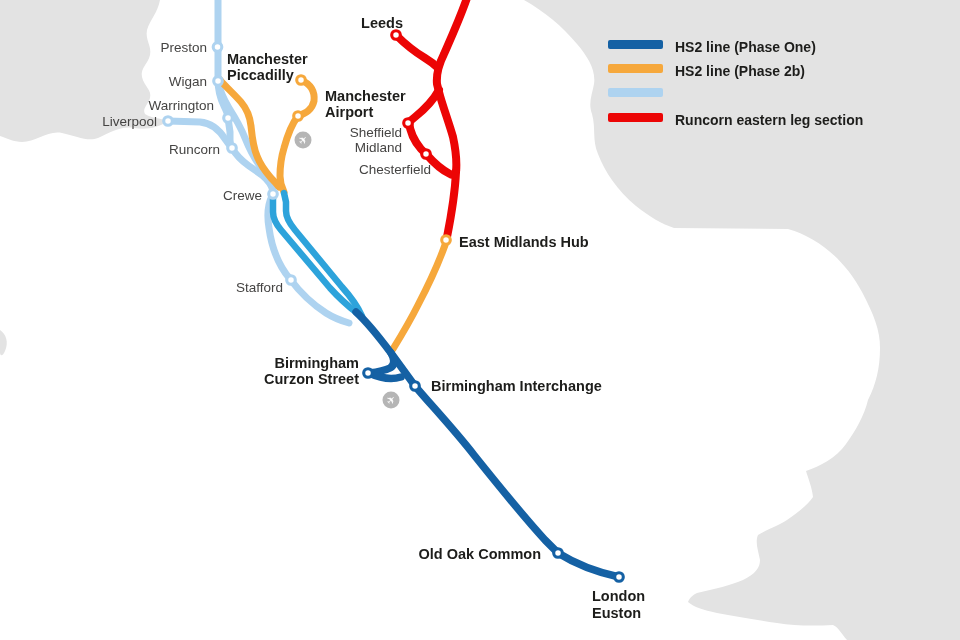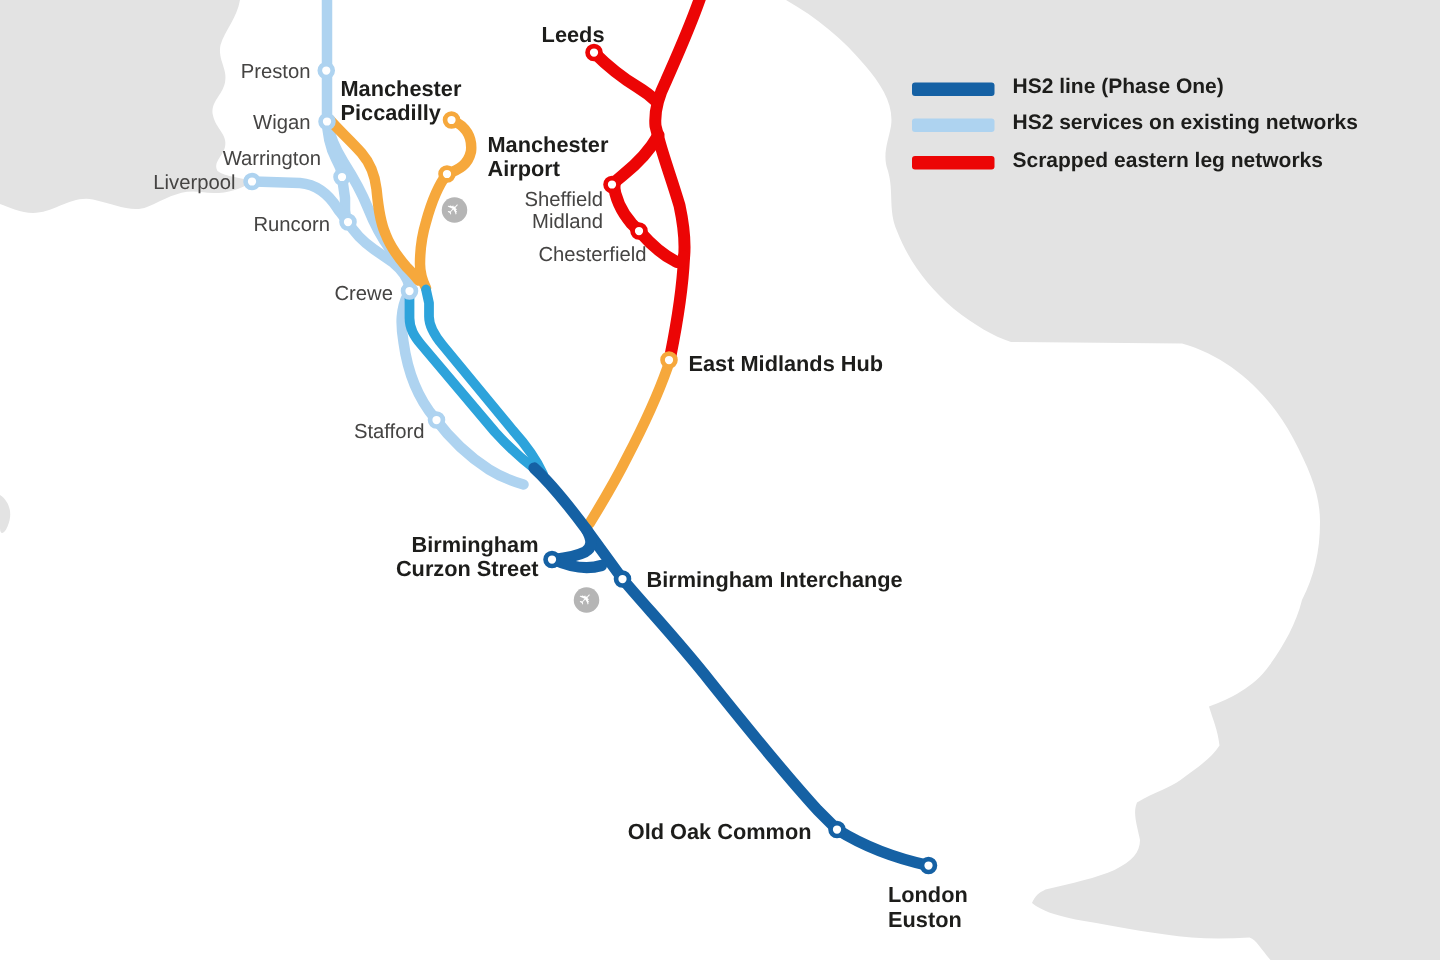--- a/index.html
+++ b/index.html
@@ -2,21 +2,21 @@
 <html><head>
 <meta charset="utf-8">
 <style>
   html,body{margin:0;padding:0;background:#fff;}
   #stage{position:relative;width:960px;height:640px;overflow:hidden;
          font-family:"Liberation Sans",sans-serif;background:#fff;}
   #map-svg{position:absolute;left:0;top:0;}
   .map-label-bold{font-family:"Liberation Sans",sans-serif;font-weight:700;font-size:14.5px;fill:#1d1d1b;}
   .map-label-reg{font-family:"Liberation Sans",sans-serif;font-weight:400;font-size:13.5px;fill:#454443;}
   #legend{position:absolute;left:608px;top:40px;}
-  .legend-row{display:flex;align-items:flex-end;height:24.2px;}
+  .legend-row{display:flex;align-items:flex-start;height:24.2px;}
   .legend-swatch{width:55px;height:9px;border-radius:2px;margin-right:12px;flex:0 0 auto;}
   .legend-label{font-weight:700;font-size:14px;color:#1d1d1b;white-space:nowrap;line-height:1;}
 </style>
 </head>
 <body>
 
 <div id="stage">
 
   <svg id="map-svg" width="960" height="640" viewBox="0 0 960 640">
 
@@ -128,21 +128,24 @@
         <text x="592" y="601" text-anchor="start" class="map-label-bold"><tspan x="592" dy="0">London</tspan><tspan x="592" dy="17">Euston</tspan></text>
       </g>
   </svg>
 
   <div id="legend">
       <div class="legend-row">
         <div class="legend-swatch" style="background: rgb(21, 97, 164);"></div>
         <span class="legend-label">HS2 line (Phase One)</span>
       </div>
       <div class="legend-row">
+        <div class="legend-swatch" style="background: rgb(246, 168, 60);"></div>
+        <span class="legend-label">HS2 line (Phase 2b)</span>
+      </div>
+      <div class="legend-row">
         <div class="legend-swatch" style="background: rgb(174, 211, 240);"></div>
-        <span class="legend-label">HS2 services on existing networks</span>
       </div>
       <div class="legend-row">
         <div class="legend-swatch" style="background: rgb(236, 5, 5);"></div>
-        <span class="legend-label">Scrapped eastern leg networks</span>
+        <span class="legend-label">Runcorn eastern leg section</span>
       </div>
     </div>
 </div>
 
 </body></html>

